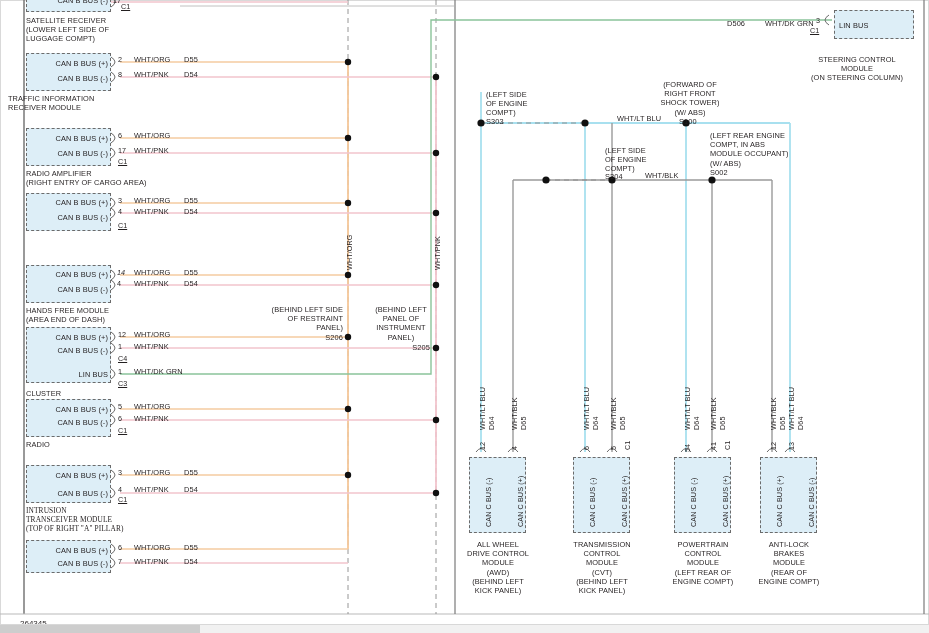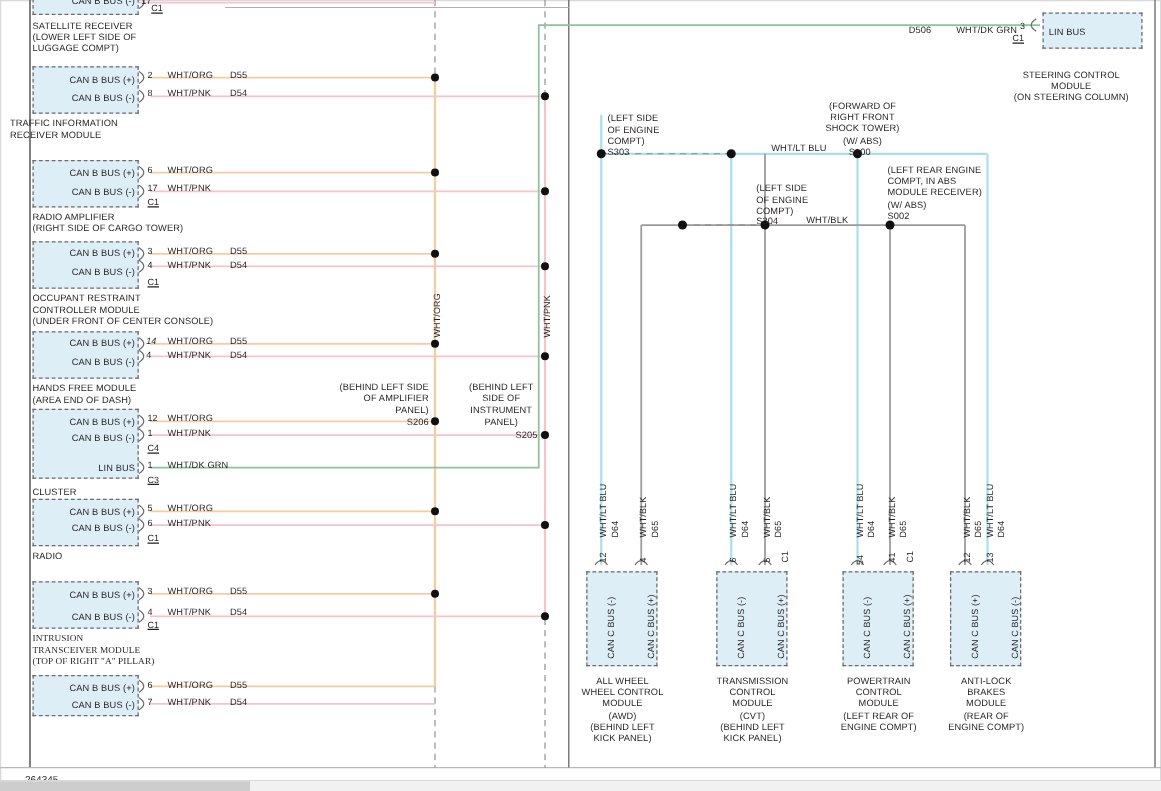--- a/index.html
+++ b/index.html
@@ -214,33 +214,32 @@
   <div class="lbl" style="left:8px; top:94px;"><span>TRAFFIC INFORMATION</span><br><span>RECEIVER MODULE</span></div>
 
   <div class="modbox" style="left:26px; top:128px; width:85px; height:38px;"></div>
   <div class="lbl r" style="left:30px; top:134px; width:78px;">CAN B BUS (+)</div>
   <div class="lbl r" style="left:30px; top:149px; width:78px;">CAN B BUS (-)</div>
   <div class="lbl pin" style="left:118px; top:131px;">6</div>
   <div class="lbl pin" style="left:118px; top:146px;">17</div>
   <div class="lbl" style="left:134px; top:131px;">WHT/ORG</div>
   <div class="lbl" style="left:134px; top:146px;">WHT/PNK</div>
   <div class="conn" style="left:118px; top:157px;">C1</div>
-  <div class="lbl" style="left:26px; top:169px;"><span>RADIO AMPLIFIER</span><br><span>(RIGHT SIDE OF CARGO TOWER)</span></div>
+  <div class="lbl" style="left:26px; top:169px;"><span>RADIO AMPLIFIER</span><br><span>(RIGHT ENTRY OF CARGO AREA)</span></div>
 
   <div class="modbox" style="left:26px; top:193px; width:85px; height:38px;"></div>
   <div class="lbl r" style="left:30px; top:198px; width:78px;">CAN B BUS (+)</div>
   <div class="lbl r" style="left:30px; top:213px; width:78px;">CAN B BUS (-)</div>
   <div class="lbl pin" style="left:118px; top:196px;">3</div>
   <div class="lbl pin" style="left:118px; top:207px;">4</div>
   <div class="lbl" style="left:134px; top:196px;">WHT/ORG</div>
   <div class="lbl" style="left:134px; top:207px;">WHT/PNK</div>
   <div class="lbl" style="left:184px; top:196px;">D55</div>
   <div class="lbl" style="left:184px; top:207px;">D54</div>
   <div class="conn" style="left:118px; top:221px;">C1</div>
-  <div class="lbl" style="left:26px; top:234px;"><span>OCCUPANT RESTRAINT</span><br><span>CONTROLLER MODULE</span><br><span>(UNDER FRONT OF CENTER CONSOLE)</span></div>
 
   <div class="modbox" style="left:26px; top:265px; width:85px; height:38px;"></div>
   <div class="lbl r" style="left:30px; top:270px; width:78px;">CAN B BUS (+)</div>
   <div class="lbl r" style="left:30px; top:285px; width:78px;">CAN B BUS (-)</div>
   <div class="lbl pin" style="left:117px; top:268px;font-style:italic;">14</div>
   <div class="lbl pin" style="left:117px; top:279px;">4</div>
   <div class="lbl" style="left:134px; top:268px;">WHT/ORG</div>
   <div class="lbl" style="left:134px; top:279px;">WHT/PNK</div>
   <div class="lbl" style="left:184px; top:268px;">D55</div>
   <div class="lbl" style="left:184px; top:279px;">D54</div>
@@ -288,36 +287,36 @@
   <div class="lbl pin" style="left:118px; top:543px;">6</div>
   <div class="lbl pin" style="left:118px; top:557px;">7</div>
   <div class="lbl" style="left:134px; top:543px;">WHT/ORG</div>
   <div class="lbl" style="left:134px; top:557px;">WHT/PNK</div>
   <div class="lbl" style="left:184px; top:543px;">D55</div>
   <div class="lbl" style="left:184px; top:557px;">D54</div>
 
   <div class="vlbl" style="left:345px; top:270px;">WHT/ORG</div>
   <div class="vlbl" style="left:433px; top:270px;">WHT/PNK</div>
 
-  <div class="lbl r" style="left:253px; top:305px; width:90px;"><span>(BEHIND LEFT SIDE</span><br><span>OF AMPLIFIER</span><br><span>PANEL)</span></div>
+  <div class="lbl r" style="left:253px; top:305px; width:90px;"><span>(BEHIND LEFT SIDE</span><br><span>OF RESTRAINT</span><br><span>PANEL)</span></div>
   <div class="lbl r" style="left:253px; top:333px; width:90px;">S206</div>
 
-  <div class="lbl c" style="left:372px; top:305px; width:58px;"><span>(BEHIND LEFT</span><br><span>SIDE OF</span><br><span>INSTRUMENT</span><br><span>PANEL)</span></div>
+  <div class="lbl c" style="left:372px; top:305px; width:58px;"><span>(BEHIND LEFT</span><br><span>PANEL OF</span><br><span>INSTRUMENT</span><br><span>PANEL)</span></div>
   <div class="lbl r" style="left:372px; top:343px; width:58px;">S205</div>
 
   <div class="lbl" style="left:486px; top:90px;"><span>(LEFT SIDE</span><br><span>OF ENGINE</span><br><span>COMPT)</span></div>
   <div class="lbl" style="left:486px; top:117px;">S303</div>
 
   <div class="lbl" style="left:605px; top:146px;"><span>(LEFT SIDE</span><br><span>OF ENGINE</span><br><span>COMPT)</span></div>
   <div class="lbl" style="left:605px; top:172px;">S304</div>
 
   <div class="lbl c" style="left:645px; top:80px; width:90px;"><span>(FORWARD OF</span><br><span>RIGHT FRONT</span><br><span>SHOCK TOWER)</span><br><span>(W/ ABS)</span></div>
   <div class="lbl" style="left:679px; top:117px;">S100</div>
 
-  <div class="lbl" style="left:710px; top:131px;"><span>(LEFT REAR ENGINE</span><br><span>COMPT, IN ABS</span><br><span>MODULE RECEIVER)</span><br><span>(W/ ABS)</span></div>
+  <div class="lbl" style="left:710px; top:131px;"><span>(LEFT REAR ENGINE</span><br><span>COMPT, IN ABS</span><br><span>MODULE OCCUPANT)</span><br><span>(W/ ABS)</span></div>
   <div class="lbl" style="left:710px; top:168px;">S002</div>
 
   <div class="lbl" style="left:617px; top:114px;">WHT/LT BLU</div>
   <div class="lbl" style="left:645px; top:171px;">WHT/BLK</div>
 
   <div class="modbox" style="left:834px; top:10px; width:80px; height:29px;"></div>
   <div class="lbl" style="left:839px; top:21px;">LIN BUS</div>
   <div class="lbl" style="left:727px; top:19px;">D506</div>
   <div class="lbl" style="left:765px; top:19px;">WHT/DK GRN</div>
   <div class="lbl pin" style="left:816px; top:16px;">3</div>
@@ -326,21 +325,21 @@
 
   <div class="modbox" style="left:469px; top:457px; width:57px; height:76px;"></div>
   <div class="vlbl" style="left:484px; top:527px;">CAN C BUS (-)</div>
   <div class="vlbl" style="left:516px; top:527px;">CAN C BUS (+)</div>
   <div class="vlbl" style="left:478px; top:430px;">WHT/LT BLU</div>
   <div class="vlbl" style="left:487px; top:430px;">D64</div>
   <div class="vlbl" style="left:510px; top:430px;">WHT/BLK</div>
   <div class="vlbl" style="left:519px; top:430px;">D65</div>
   <div class="vlbl" style="left:478px; top:450px;">12</div>
   <div class="vlbl" style="left:510px; top:450px;">4</div>
-  <div class="lbl c" style="left:462px; top:540px; width:72px;"><span>ALL WHEEL</span><br><span>WHEEL CONTROL</span><br><span>MODULE</span><br><span>(AWD)</span><br><span>(BEHIND LEFT</span><br><span>KICK PANEL)</span></div>
+  <div class="lbl c" style="left:462px; top:540px; width:72px;"><span>ALL WHEEL</span><br><span>DRIVE CONTROL</span><br><span>MODULE</span><br><span>(AWD)</span><br><span>(BEHIND LEFT</span><br><span>KICK PANEL)</span></div>
 
   <div class="modbox" style="left:573px; top:457px; width:57px; height:76px;"></div>
   <div class="vlbl" style="left:588px; top:527px;">CAN C BUS (-)</div>
   <div class="vlbl" style="left:620px; top:527px;">CAN C BUS (+)</div>
   <div class="vlbl" style="left:582px; top:430px;">WHT/LT BLU</div>
   <div class="vlbl" style="left:591px; top:430px;">D64</div>
   <div class="vlbl" style="left:609px; top:430px;">WHT/BLK</div>
   <div class="vlbl" style="left:618px; top:430px;">D65</div>
   <div class="vlbl" style="left:582px; top:450px;">6</div>
   <div class="vlbl" style="left:609px; top:450px;">5</div>

